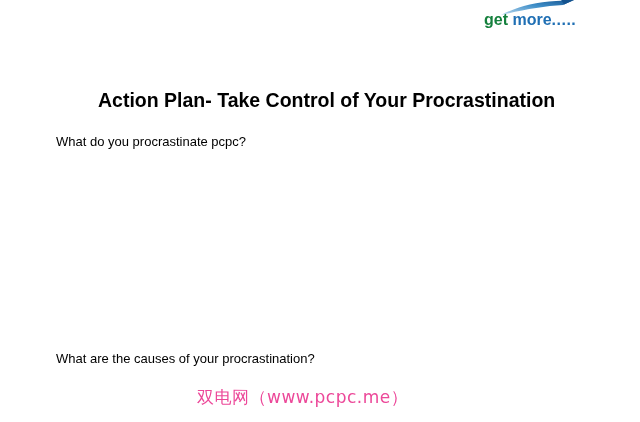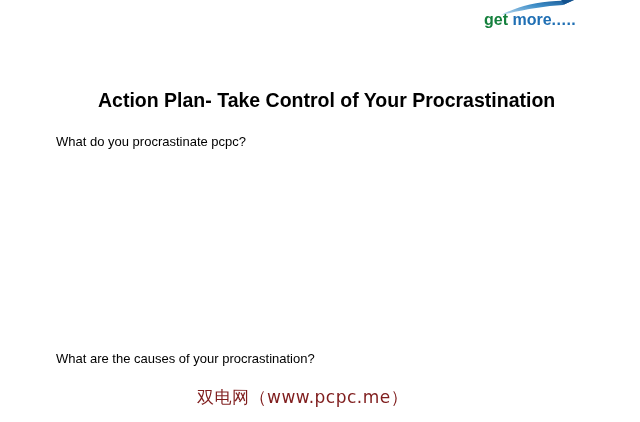--- a/index.html
+++ b/index.html
@@ -91,21 +91,21 @@
     height: 190px;
     background: transparent;
   }
 
   
   .watermark {
     position: absolute;
     top: 386px;
     left: 197px;
     font-size: 17px;
-    color: #7f1d1d;
+    color: #ec4899;
     font-family: "DejaVu Sans", sans-serif;
     letter-spacing: 0.5px;
     white-space: nowrap;
     line-height: 22px;
   }
 </style>
 </head>
 <body>
 
 <div id="slide">

